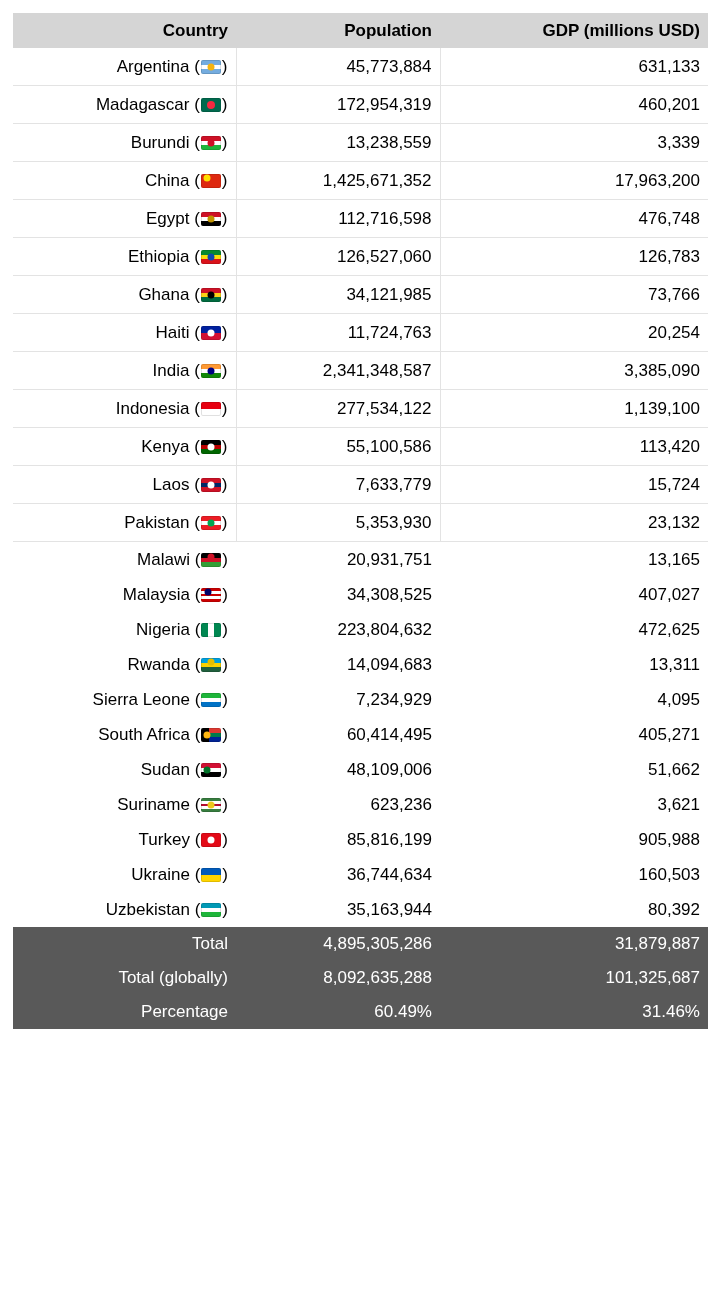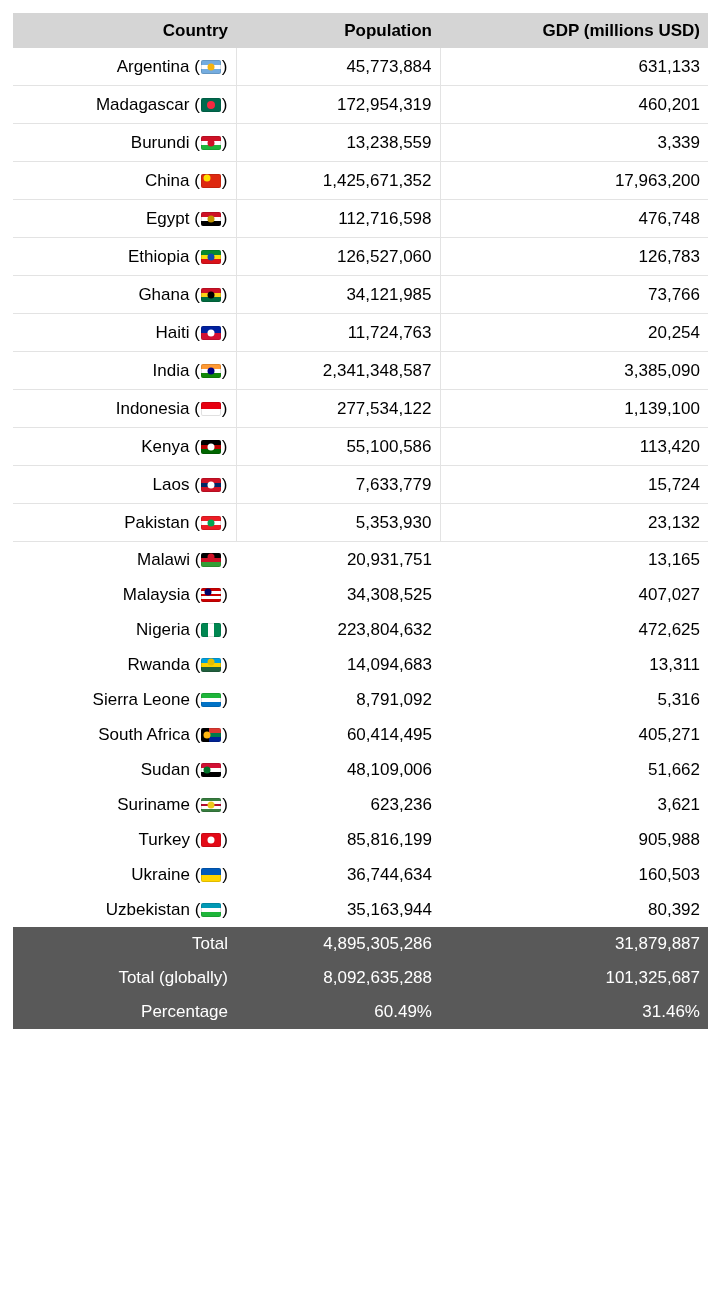--- a/index.html
+++ b/index.html
@@ -172,22 +172,22 @@
           <td>223,804,632</td>
           <td>472,625</td>
         </tr>
         <tr class="plain">
           <td><span>Rwanda</span> (<span class="flag" style="background: linear-gradient(rgb(0, 161, 222) 0%, rgb(0, 161, 222) 33.33%, rgb(250, 210, 1) 33.33%, rgb(250, 210, 1) 66.67%, rgb(32, 96, 61) 66.67%, rgb(32, 96, 61) 100%);"><span class="emblem" style="background: rgb(229, 190, 1); left: 50%; top: 30%; width: 7px; height: 7px;"></span></span>)</td>
           <td>14,094,683</td>
           <td>13,311</td>
         </tr>
         <tr class="plain">
           <td><span>Sierra Leone</span> (<span class="flag" style="background: linear-gradient(rgb(30, 181, 58) 0%, rgb(30, 181, 58) 33.33%, rgb(255, 255, 255) 33.33%, rgb(255, 255, 255) 66.67%, rgb(0, 114, 198) 66.67%, rgb(0, 114, 198) 100%);"></span>)</td>
-          <td>8,791,092</td>
-          <td>5,316</td>
+          <td>7,234,929</td>
+          <td>4,095</td>
         </tr>
         <tr class="plain">
           <td><span>South Africa</span> (<span class="flag" style="background: linear-gradient(to right, rgb(0, 0, 0) 0px, rgb(0, 0, 0) 38%, rgba(0, 0, 0, 0) 38%), linear-gradient(rgb(222, 56, 49) 0%, rgb(222, 56, 49) 33.33%, rgb(0, 122, 77) 33.33%, rgb(0, 122, 77) 66.67%, rgb(0, 35, 149) 66.67%, rgb(0, 35, 149) 100%);"><span class="emblem" style="background: rgb(255, 182, 18); left: 30%; top: 50%; width: 7px; height: 7px;"></span></span>)</td>
           <td>60,414,495</td>
           <td>405,271</td>
         </tr>
         <tr class="plain">
           <td><span>Sudan</span> (<span class="flag" style="background: linear-gradient(rgb(210, 16, 52) 0%, rgb(210, 16, 52) 33.33%, rgb(255, 255, 255) 33.33%, rgb(255, 255, 255) 66.67%, rgb(0, 0, 0) 66.67%, rgb(0, 0, 0) 100%);"><span class="emblem" style="background: rgb(0, 114, 41); left: 30%; top: 50%; width: 7px; height: 7px;"></span></span>)</td>
           <td>48,109,006</td>
           <td>51,662</td>

